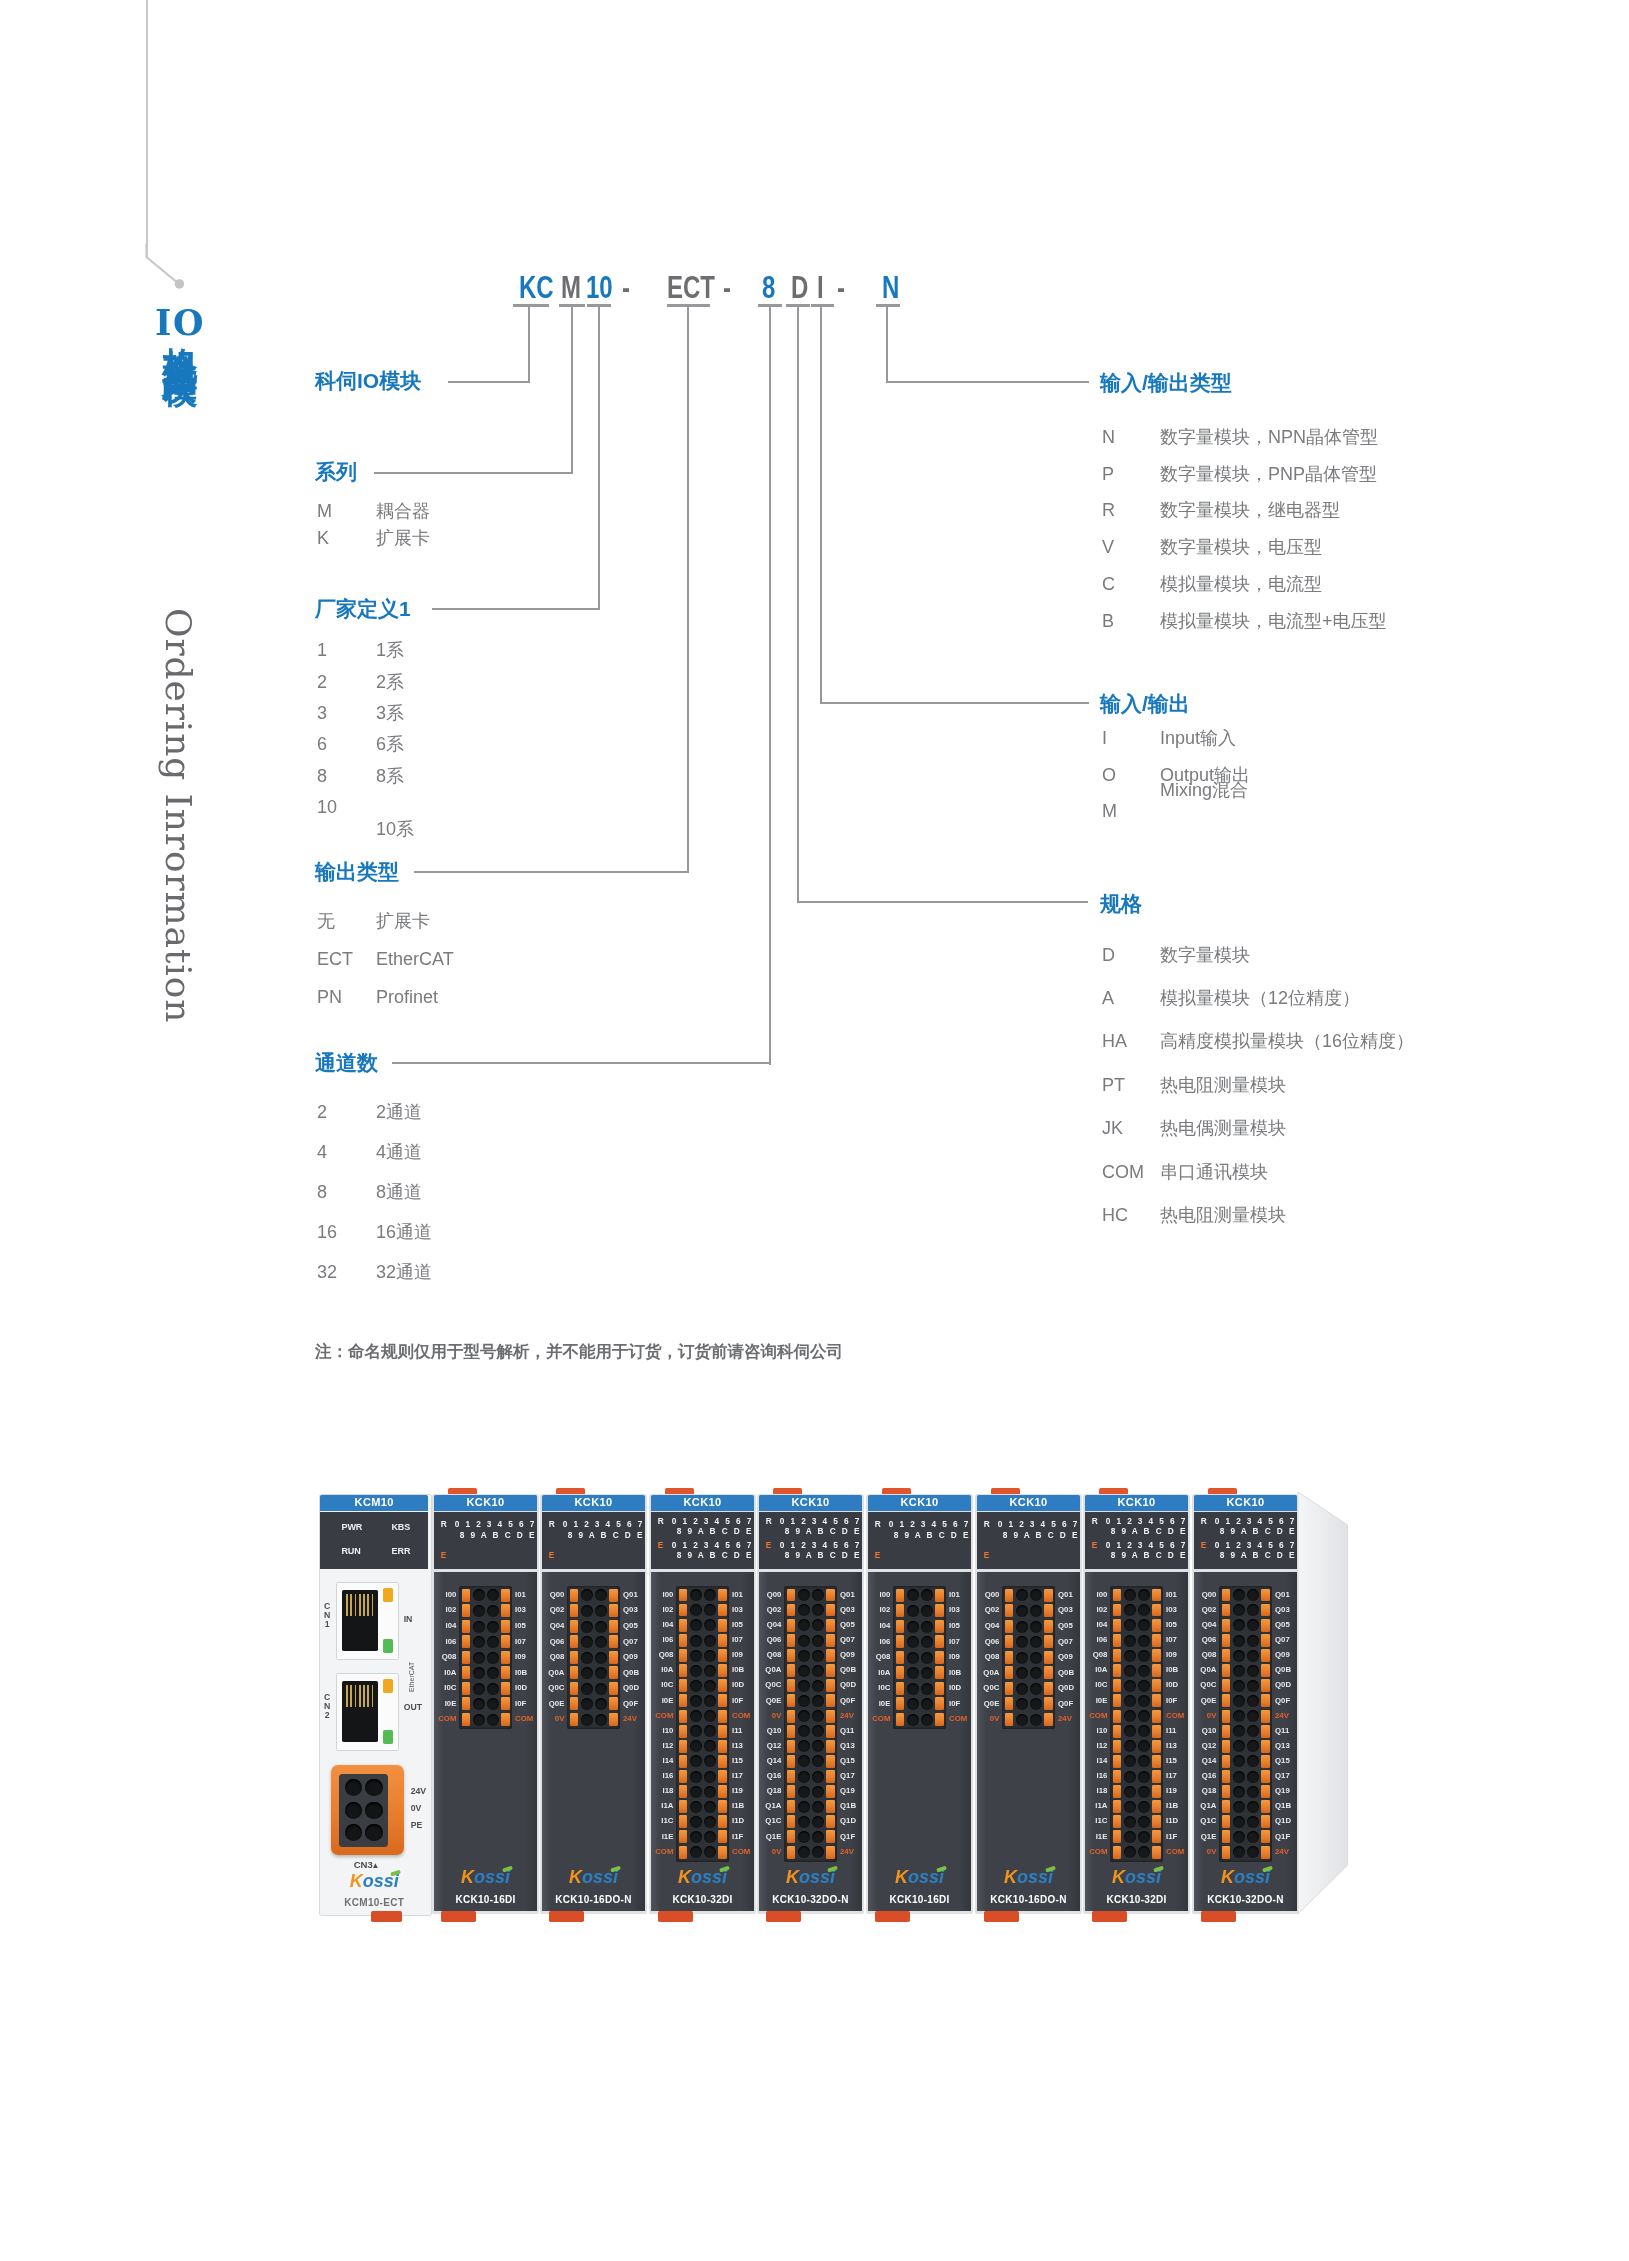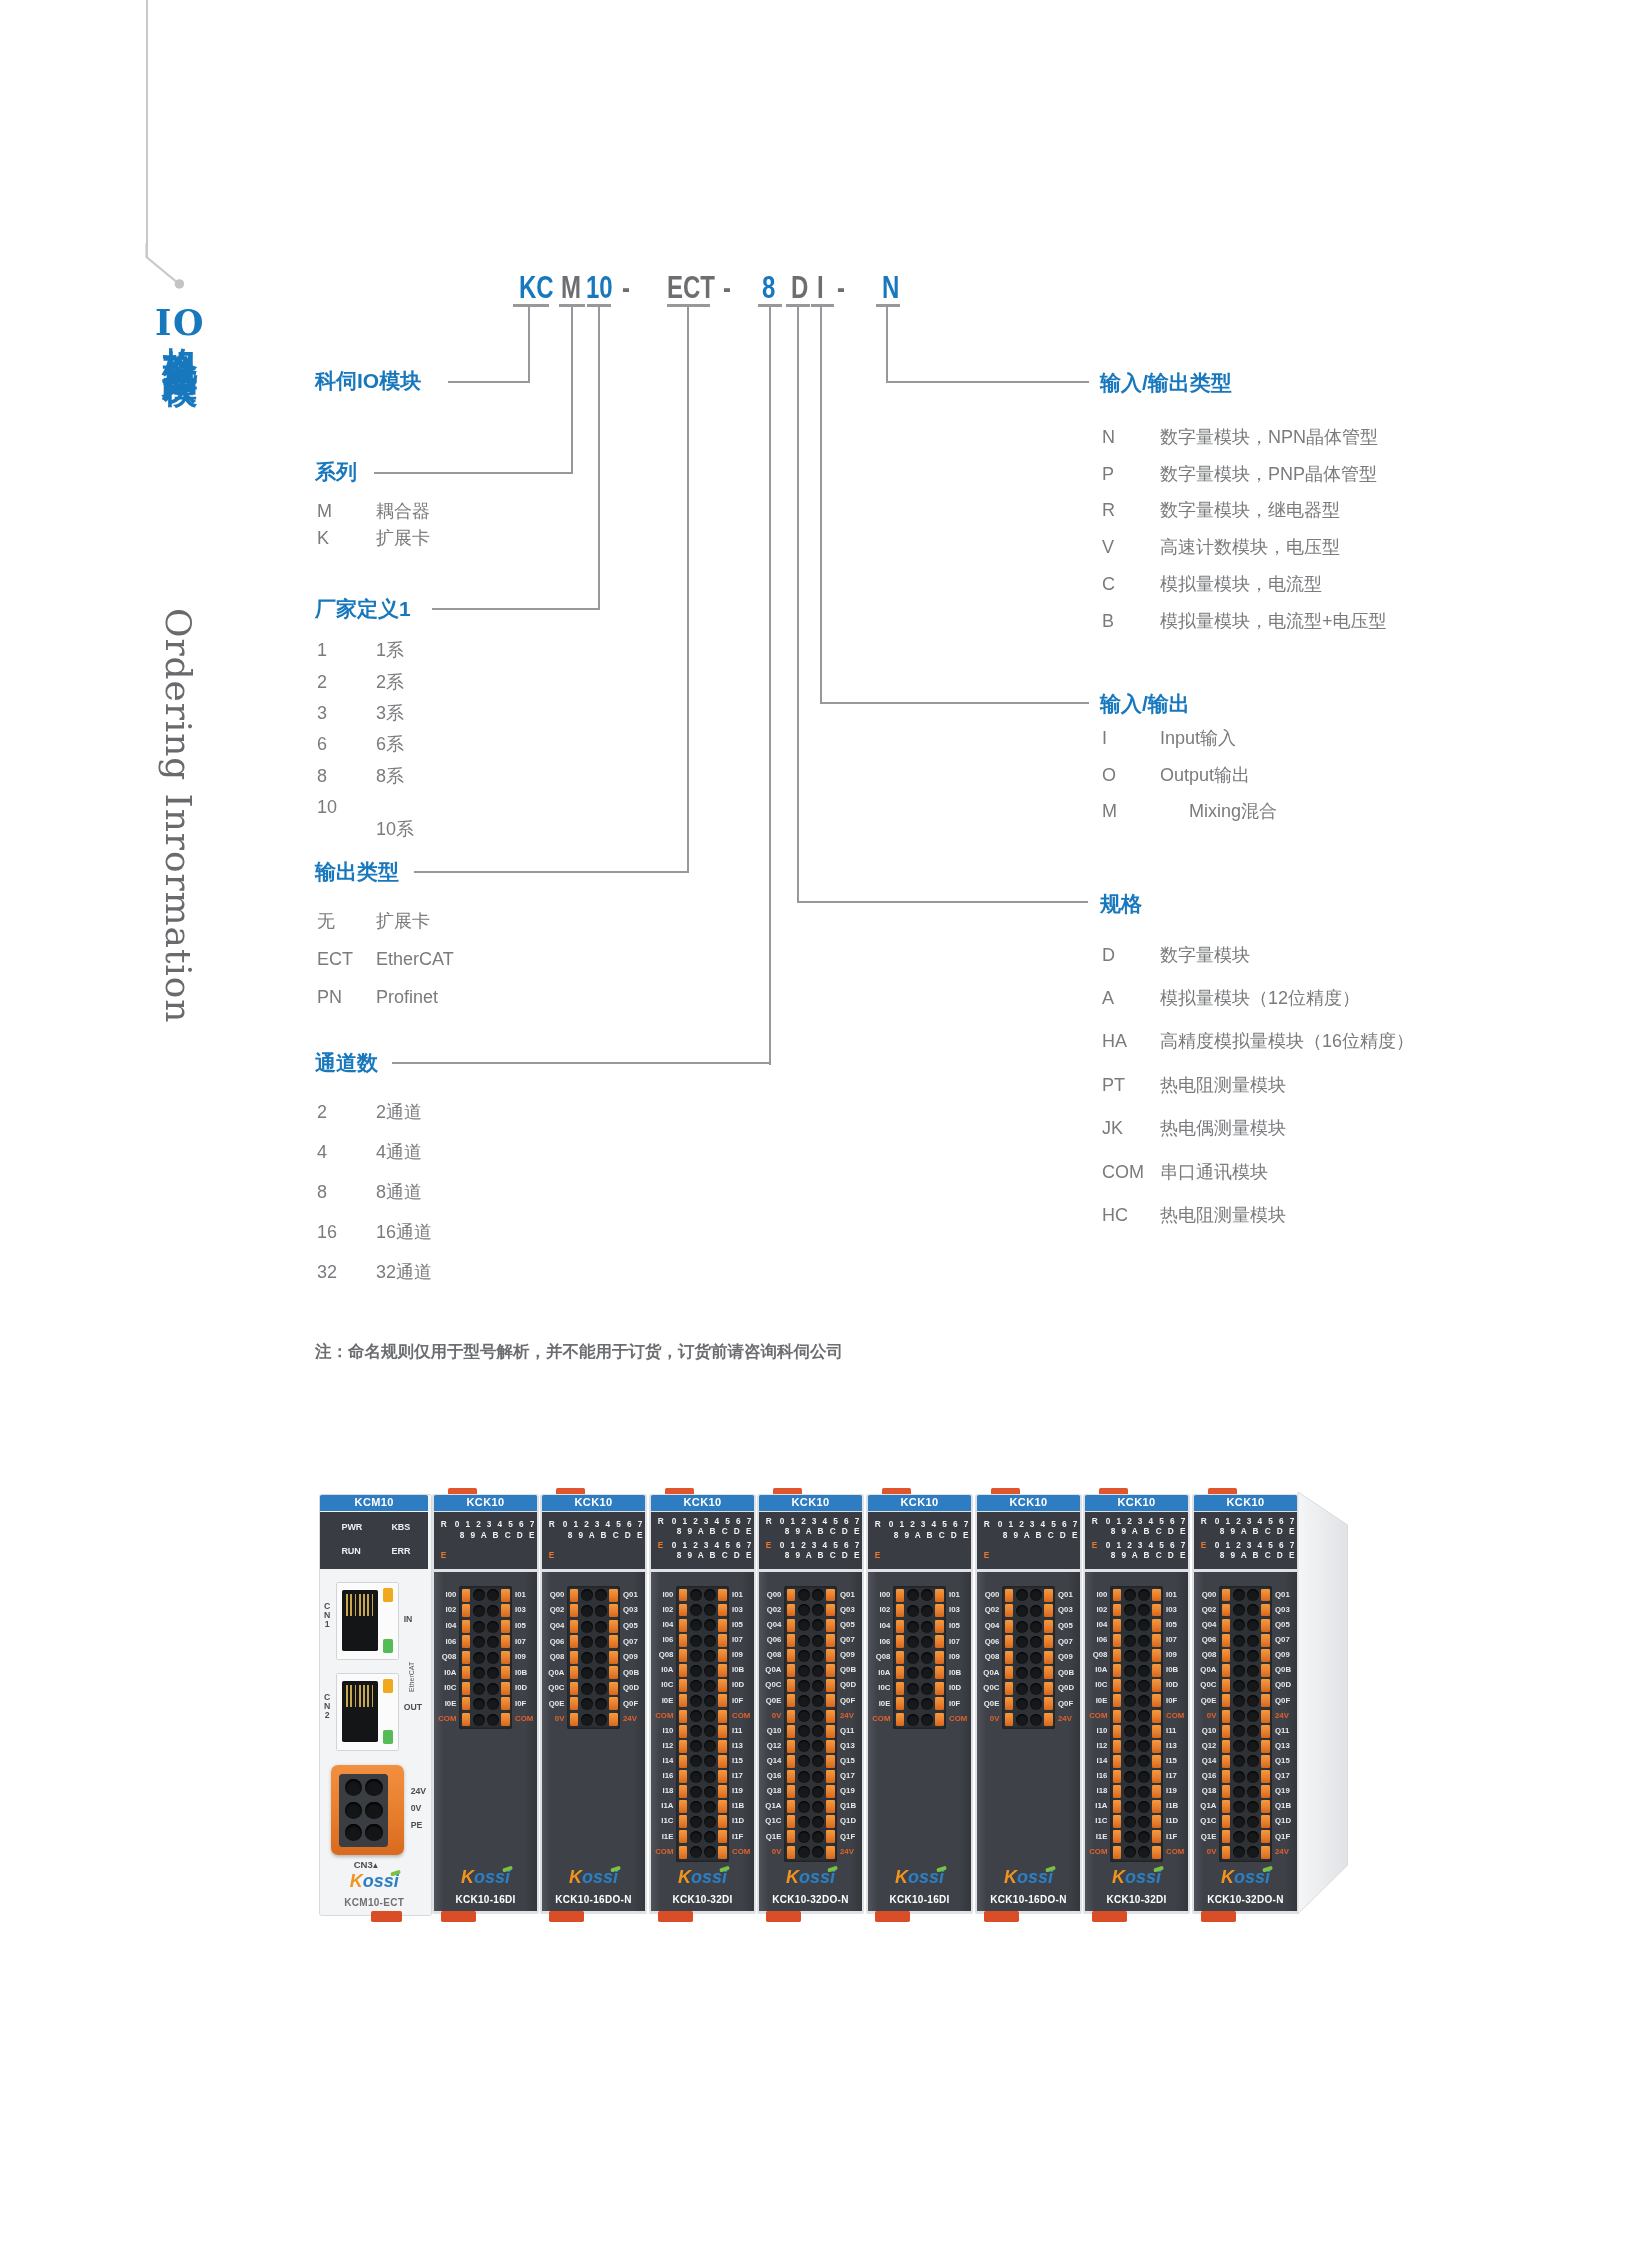--- a/index.html
+++ b/index.html
@@ -149,32 +149,32 @@
       <div class="item-code" style="left: 317px; top: 1260px;">32</div>
       <div class="item-desc" style="left: 376px; top: 1260px;">32通道</div>
       <div class="heading" style="left: 1100px; top: 369px;">输入/输出类型</div>
       <div class="item-code" style="left: 1102px; top: 425px;">N</div>
       <div class="item-desc" style="left: 1160px; top: 425px;">数字量模块，NPN晶体管型</div>
       <div class="item-code" style="left: 1102px; top: 462px;">P</div>
       <div class="item-desc" style="left: 1160px; top: 462px;">数字量模块，PNP晶体管型</div>
       <div class="item-code" style="left: 1102px; top: 498px;">R</div>
       <div class="item-desc" style="left: 1160px; top: 498px;">数字量模块，继电器型</div>
       <div class="item-code" style="left: 1102px; top: 535px;">V</div>
-      <div class="item-desc" style="left: 1160px; top: 535px;">高速计数模块，电压型</div>
+      <div class="item-desc" style="left: 1160px; top: 535px;">数字量模块，电压型</div>
       <div class="item-code" style="left: 1102px; top: 572px;">C</div>
       <div class="item-desc" style="left: 1160px; top: 572px;">模拟量模块，电流型</div>
       <div class="item-code" style="left: 1102px; top: 609px;">B</div>
       <div class="item-desc" style="left: 1160px; top: 609px;">模拟量模块，电流型+电压型</div>
       <div class="heading" style="left: 1100px; top: 690px;">输入/输出</div>
       <div class="item-code" style="left: 1102px; top: 726px;">I</div>
       <div class="item-desc" style="left: 1160px; top: 726px;">Input输入</div>
       <div class="item-code" style="left: 1102px; top: 763px;">O</div>
       <div class="item-desc" style="left: 1160px; top: 763px;">Output输出</div>
       <div class="item-code" style="left: 1102px; top: 799px;">M</div>
-      <div class="item-desc" style="left: 1160px; top: 799px; margin-left: 29px;">Mixing混合</div>
+      <div class="item-desc" style="left: 1160px; top: 778px;">Mixing混合</div>
       <div class="heading" style="left: 1100px; top: 890px;">规格</div>
       <div class="item-code" style="left: 1102px; top: 943px;">D</div>
       <div class="item-desc" style="left: 1160px; top: 943px;">数字量模块</div>
       <div class="item-code" style="left: 1102px; top: 986px;">A</div>
       <div class="item-desc" style="left: 1160px; top: 986px;">模拟量模块（12位精度）</div>
       <div class="item-code" style="left: 1102px; top: 1029px;">HA</div>
       <div class="item-desc" style="left: 1160px; top: 1029px;">高精度模拟量模块（16位精度）</div>
       <div class="item-code" style="left: 1102px; top: 1073px;">PT</div>
       <div class="item-desc" style="left: 1160px; top: 1073px;">热电阻测量模块</div>
       <div class="item-code" style="left: 1102px; top: 1116px;">JK</div>

